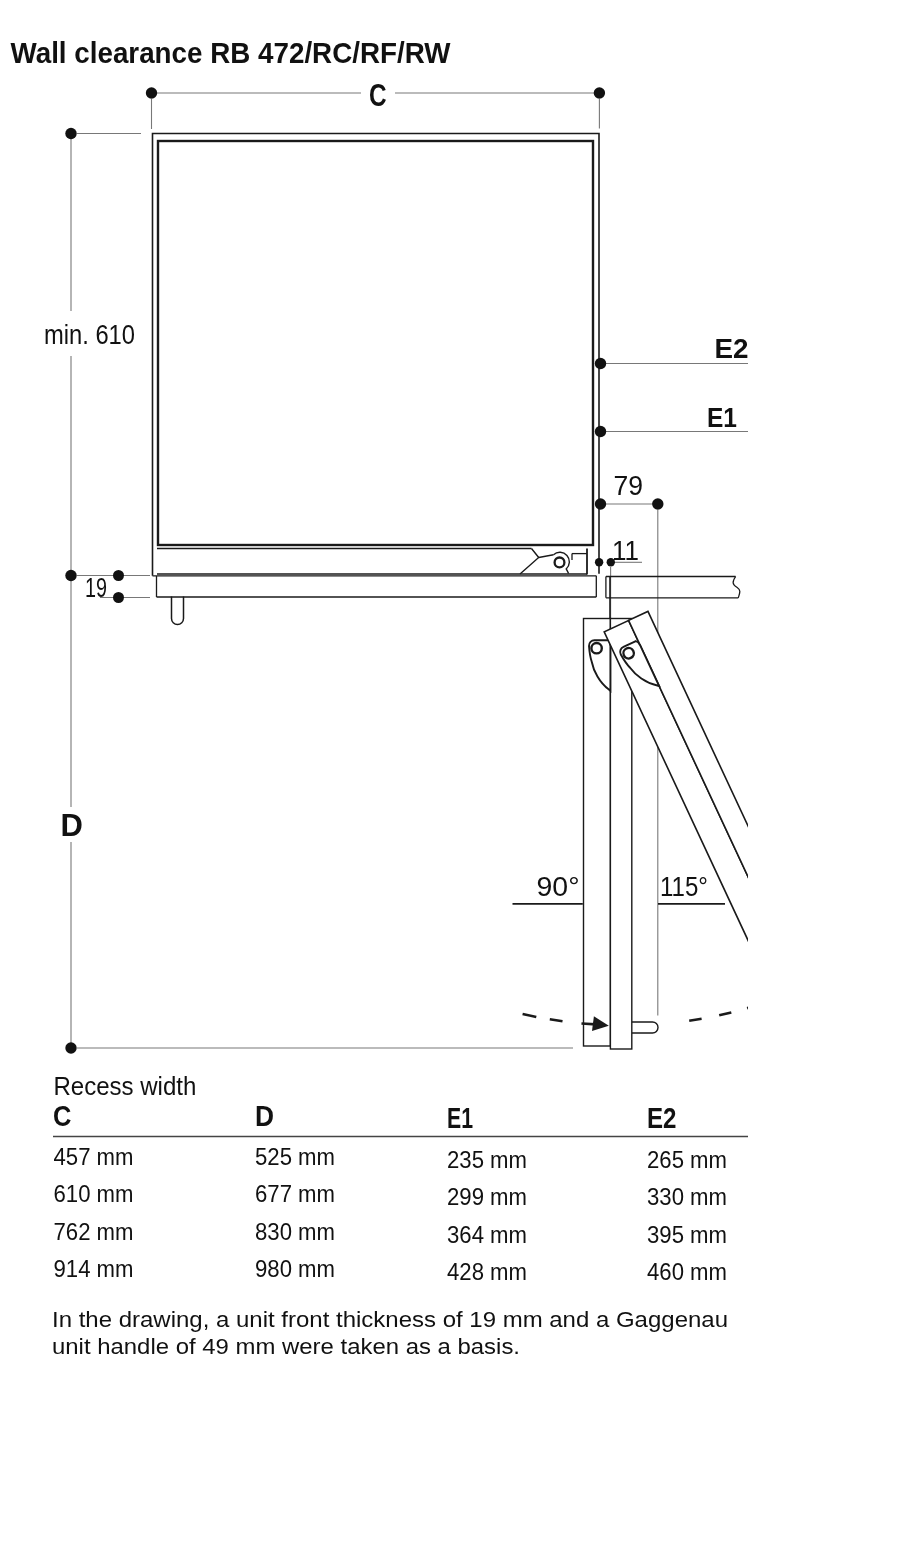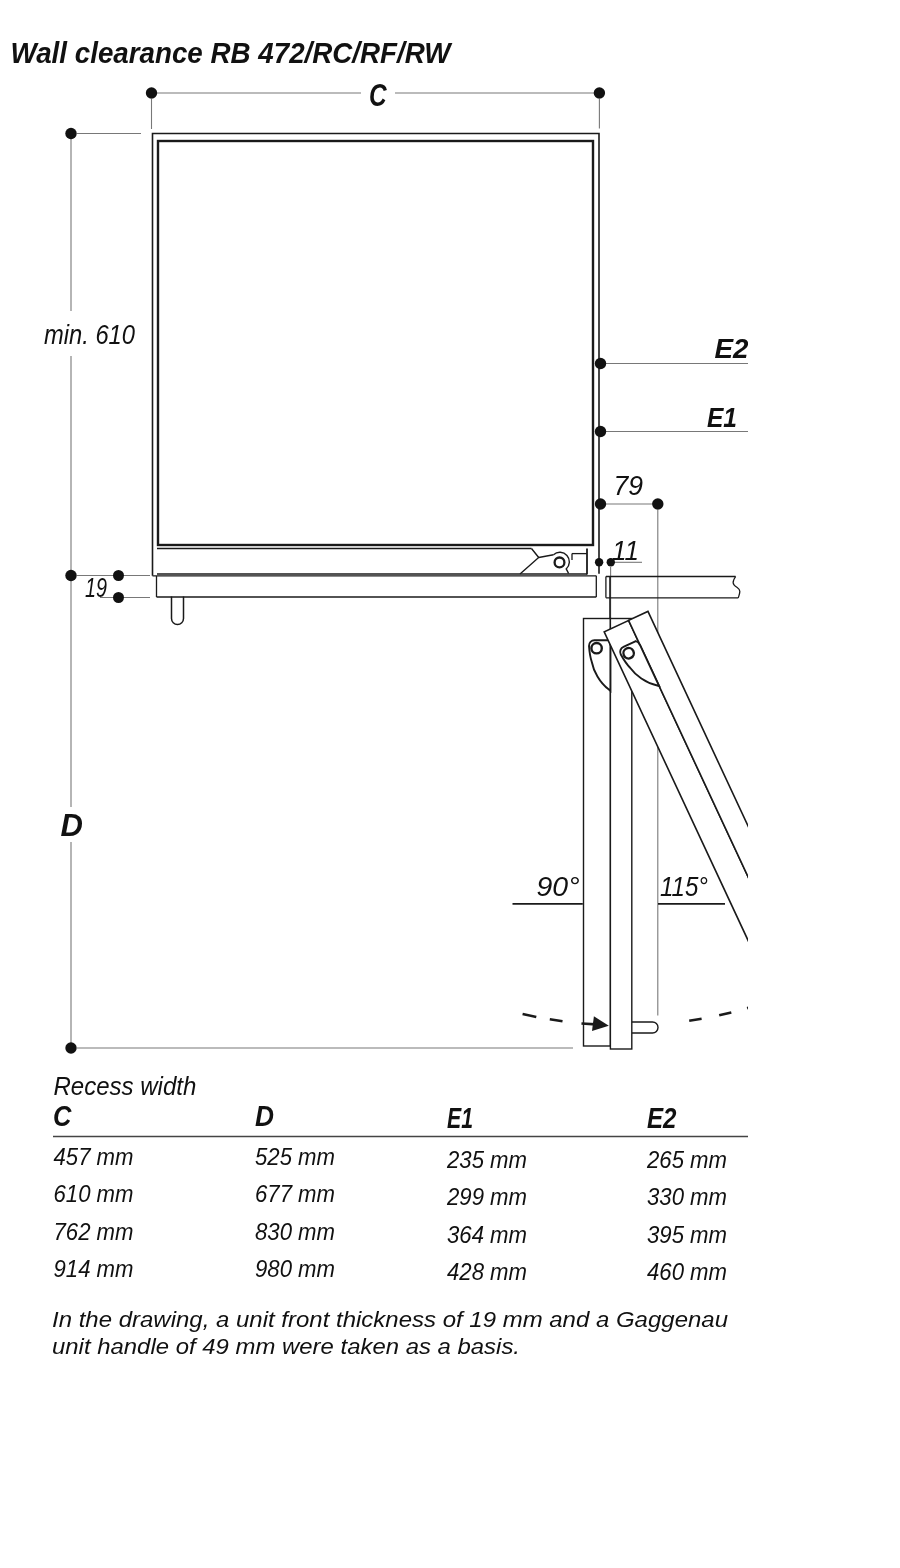--- a/index.html
+++ b/index.html
@@ -1,16 +1,16 @@
 <!DOCTYPE html>
 <html><head>
 <meta charset="utf-8">
 <style>
 html,body{margin:0;padding:0;background:#ffffff;}
-#page{position:relative;width:748px;height:1568px;background:#ffffff;overflow:hidden;font-style:italic;}
+#page{position:relative;width:748px;height:1568px;background:#ffffff;overflow:hidden;}
 svg text{font-family:"Liberation Sans",sans-serif;fill:#111111;}
 </style>
 </head>
 <body>
 <div id="page">
 <svg width="900" height="1568" viewBox="0 0 900 1568">
 
 <text x="10.5" y="62.7" font-size="30" font-weight="bold" textLength="440" lengthAdjust="spacingAndGlyphs">Wall clearance RB 472/RC/RF/RW</text>
 
 <g id="fills" fill="#ffffff" stroke="none">

